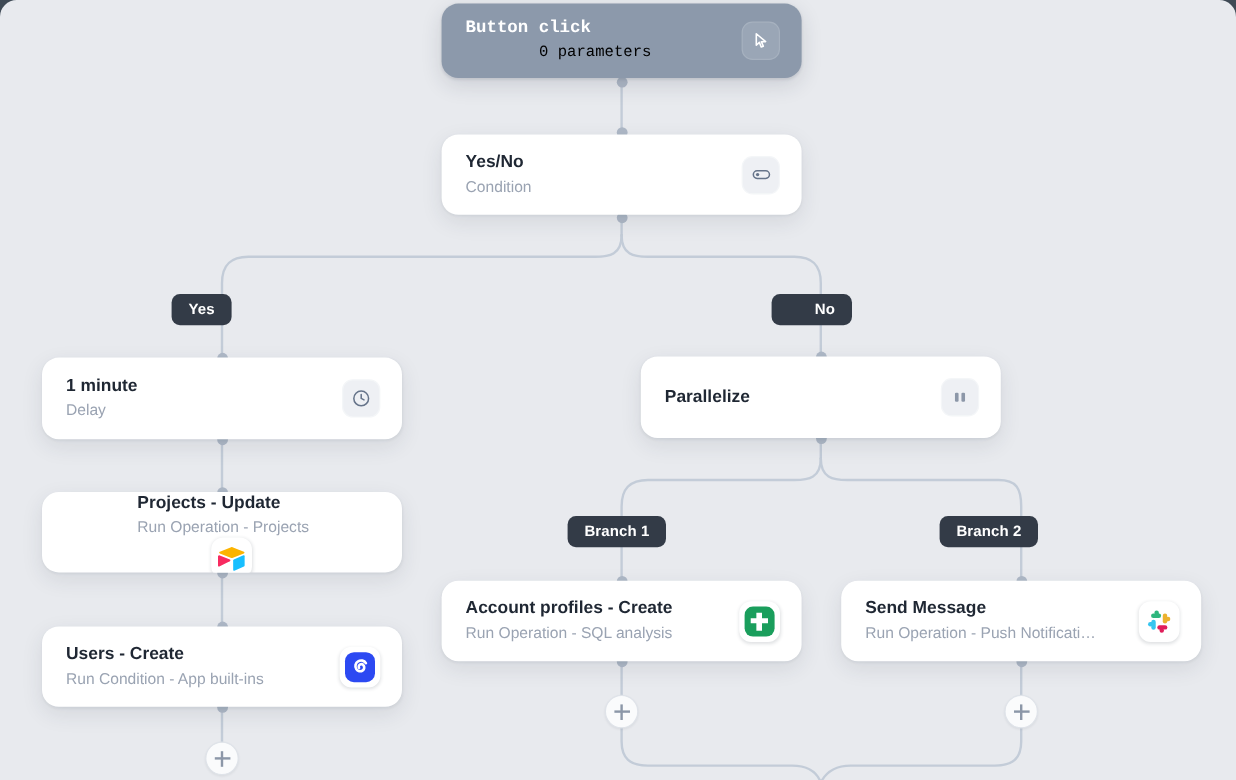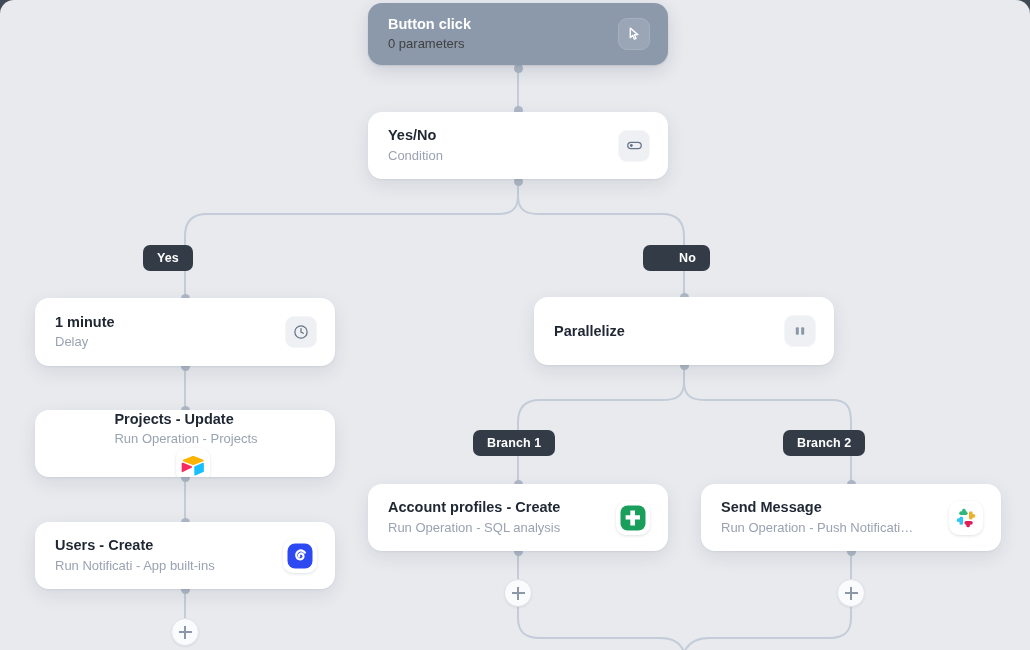--- a/index.html
+++ b/index.html
@@ -54,21 +54,21 @@
   .node.trigger .title { color: #ffffff; }
   .node .sub {
     font-size: 13px;
     color: #9aa3b2;
     line-height: 1.3;
     margin-top: 3px;
     white-space: nowrap;
     overflow: hidden;
     text-overflow: ellipsis;
   }
-  .node.trigger .sub { color: #404040; }
+  .node.trigger .sub { color: #000000; text-align: center; }
   .node .sub:empty { display: none; }
 
   
   .chip {
     flex: 0 0 auto;
     width: 32px; height: 32px;
     border-radius: 9px;
     display: flex; align-items: center; justify-content: center;
     margin-left: 14px;
   }
@@ -178,21 +178,21 @@
   <div class="dot" style="left:180.5px;top:472.5px;"></div>
   <div class="dot" style="left:180.5px;top:517.5px;"></div>
   <div class="dot" style="left:180.5px;top:584.5px;"></div>
   <div class="dot" style="left:679.5px;top:292.5px;"></div>
   <div class="dot" style="left:679.5px;top:360.5px;"></div>
   <div class="dot" style="left:513.5px;top:479.5px;"></div>
   <div class="dot" style="left:513.5px;top:546.5px;"></div>
   <div class="dot" style="left:846.5px;top:479.5px;"></div>
   <div class="dot" style="left:846.5px;top:546.5px;"></div>
 
-  <div class="node trigger" style="left:368px;top:3px;width:300px;height:62px;">
+  <div class="node trigger" style="left:368px;top:3px;width:300px;height:62px;font-family:Liberation Mono, monospace;">
     <div class="txt">
       <div class="title">Button click</div>
       <div class="sub">0 parameters</div>
     </div>
     <div class="chip soft">
       <svg width="17" height="17" viewBox="0 0 24 24" fill="none" stroke="#ffffff" stroke-width="1.9" stroke-linecap="round" stroke-linejoin="round">
         <path d="M6 3 L6 16.5 L9.6 13.2 L11.8 18.6 L14.2 17.6 L12 12.4 L17 12.2 Z"></path>
       </svg>
     </div>
   </div>
@@ -241,21 +241,21 @@
         <path d="M12.6 16.9 L10.1 18.1 L3.0 21.6 C2.5 21.9 1.8 21.5 1.8 20.9 L1.8 12.5
                  C1.8 12.25 1.95 12.05 2.1 11.9 C2.2 11.8 2.3 11.72 2.4 11.66
                  C2.7 11.5 3.1 11.5 3.4 11.65 L12.5 15.3 C13.0 15.5 13.05 16.2 12.6 16.9 Z" fill="#f82b60"></path>
       </svg>
     </div>
   </div>
 
   <div class="node" style="left:35px;top:522px;width:300px;height:67px;align-items:center;">
     <div class="txt">
       <div class="title">Users - Create</div>
-      <div class="sub">Run Notificati - App built-ins</div>
+      <div class="sub">Run Condition - App built-ins</div>
     </div>
     <div class="chip logo">
       <svg width="28" height="28" viewBox="0 0 28 28">
         <rect x="1.5" y="1.5" width="25" height="25" rx="7.5" fill="#2c49f2"></rect>
         <path d="M18.9 10.6 C17.6 8.4 14.6 7.8 12.4 9.2 C10.2 10.5 9.5 13.4 10.9 15.6
                  C12.0 17.4 14.4 17.9 16.1 16.8 C17.5 16.0 17.9 14.1 17.1 12.7
                  C16.4 11.6 15.0 11.3 13.9 11.9 C13.0 12.4 12.7 13.6 13.2 14.5" fill="none" stroke="#ffffff" stroke-width="2.2" stroke-linecap="round"></path>
       </svg>
     </div>
   </div>

